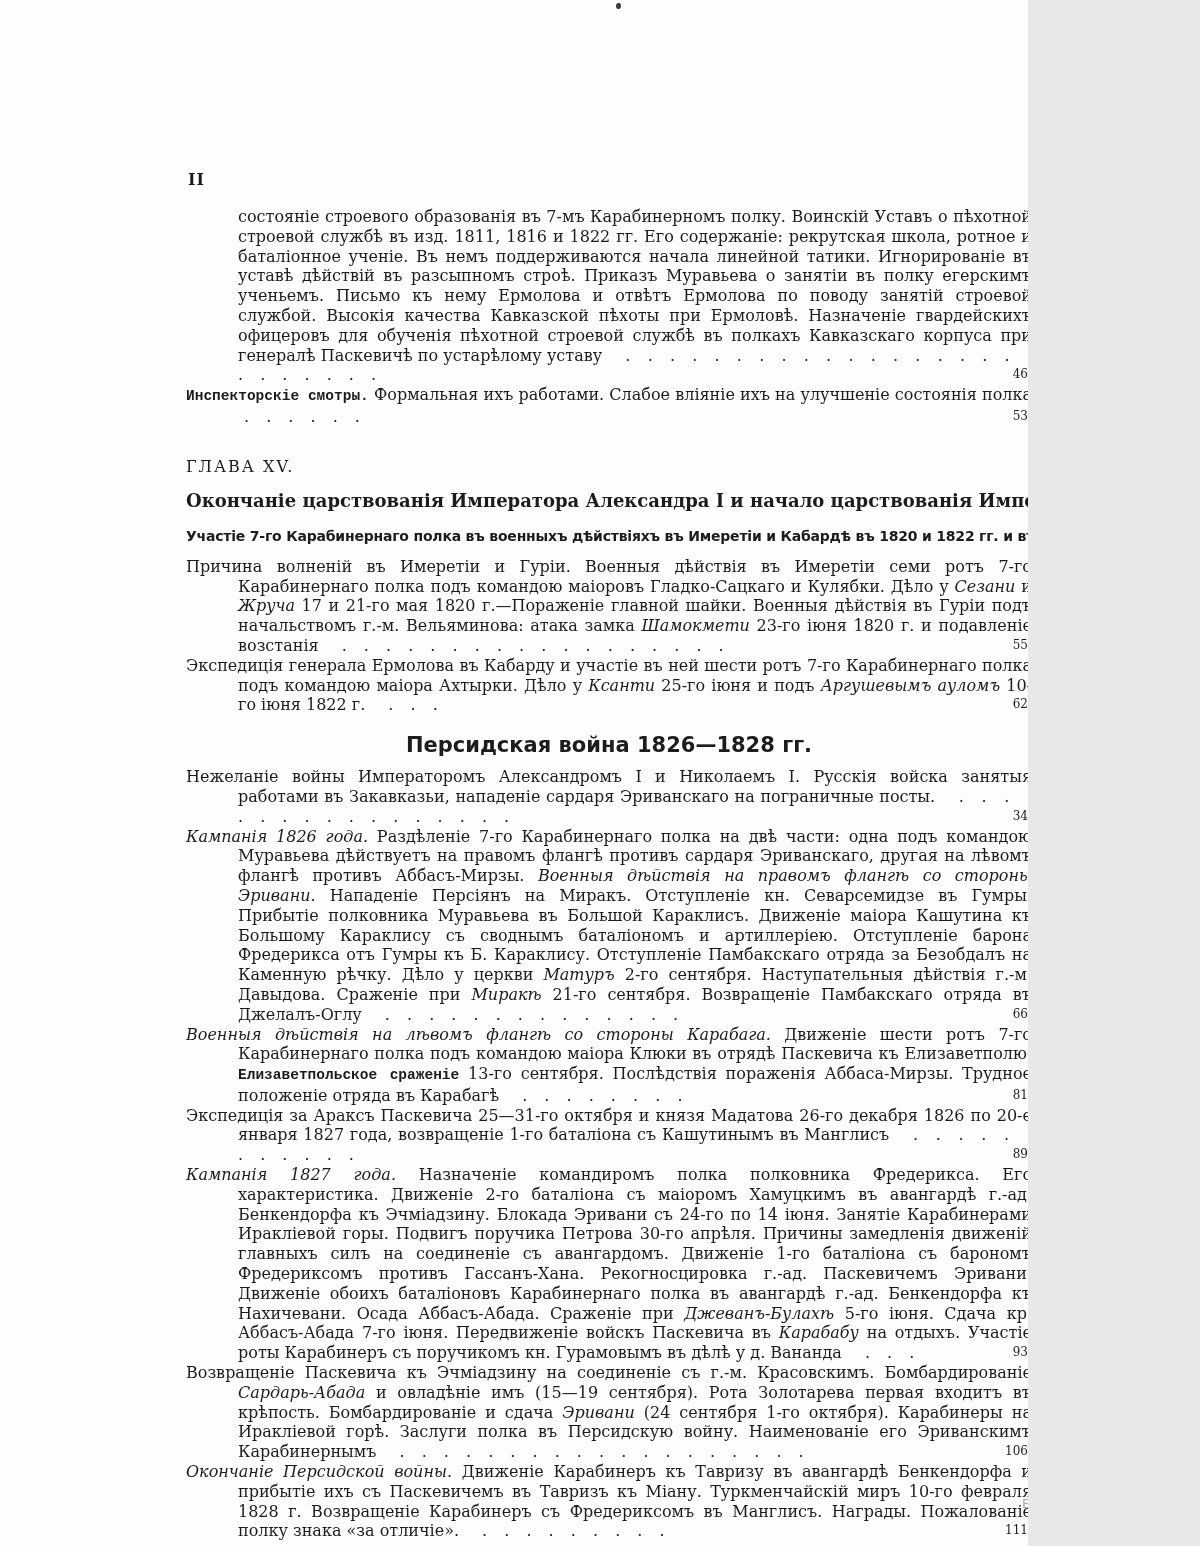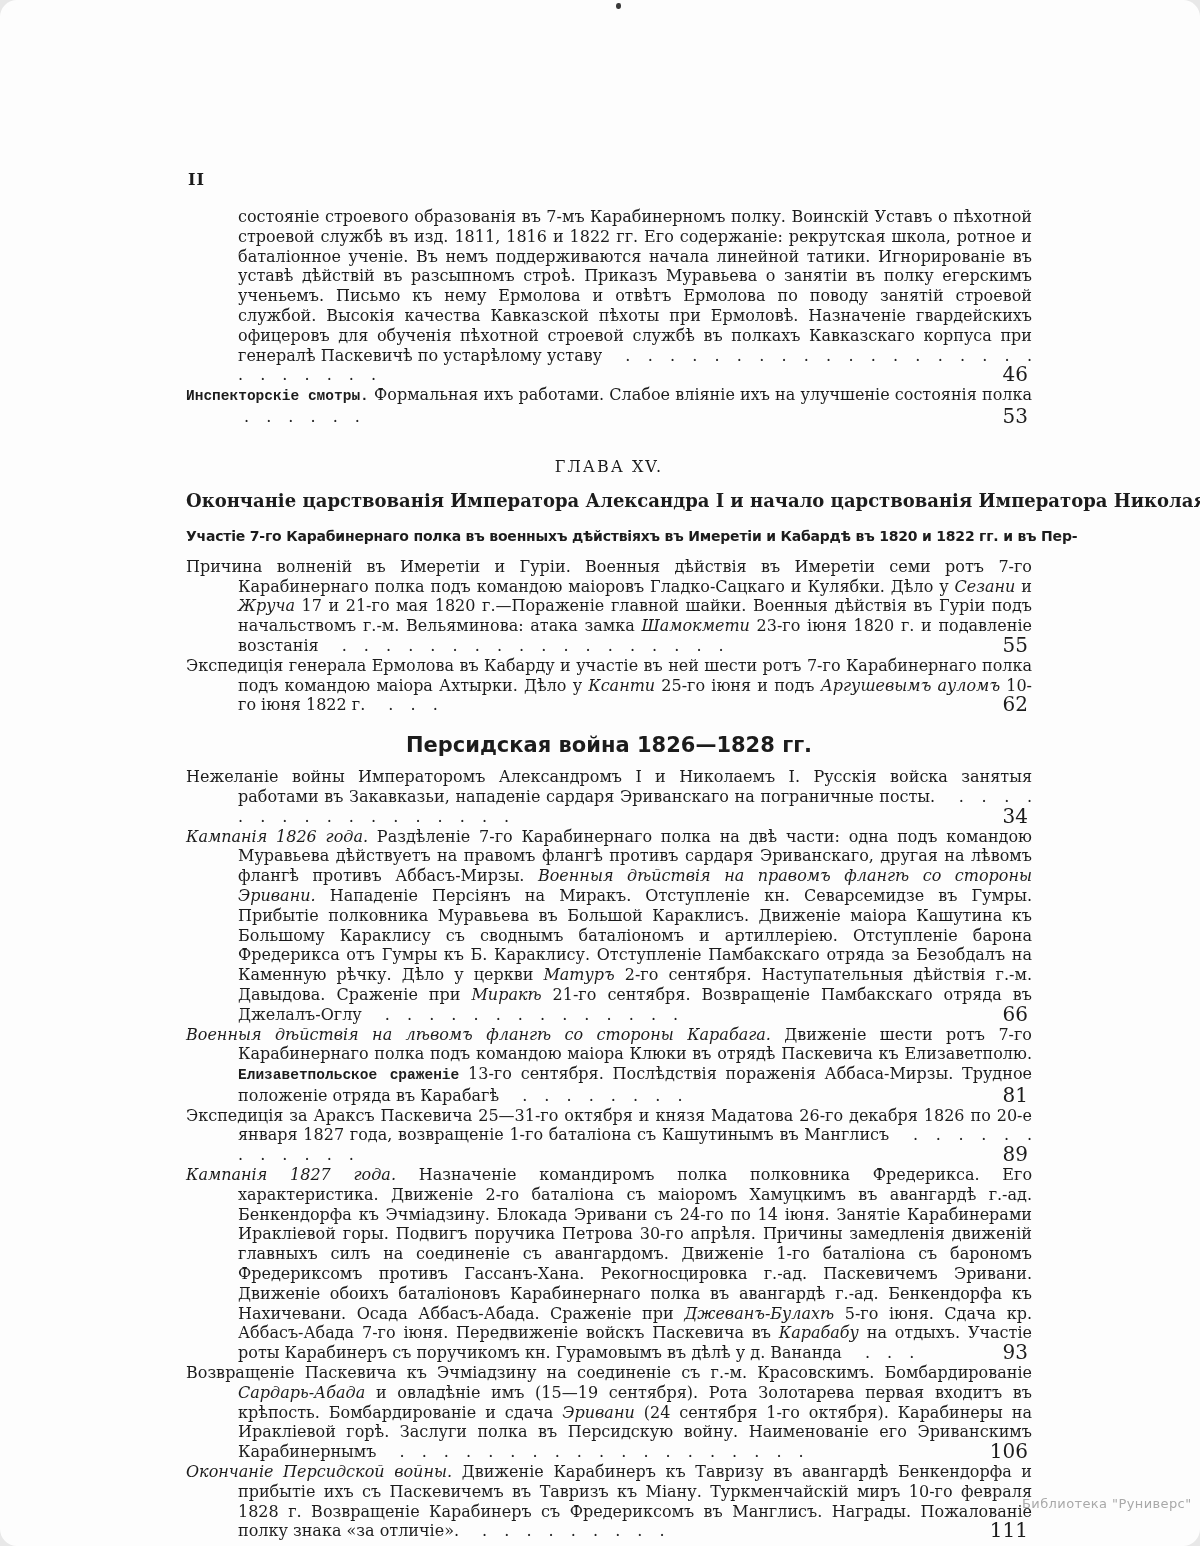--- a/index.html
+++ b/index.html
@@ -1,41 +1,41 @@
 <!DOCTYPE html>
 <html><head>
 <meta charset="utf-8">
 <style>
   html,body { margin:0; padding:0; background:#e8e8e8; }
   .page {
-    position:relative; width:1200px; height:1546px;
+    position:relative; width:1028px; height:1546px;
     background:#fdfdfd; overflow:hidden;
-    font-family:"DejaVu Serif", serif; color:#1c1c1c;border-radius:17px;
+    font-family:"DejaVu Serif", serif; color:#1c1c1c;
   }
   .speck { position:absolute; left:616px; top:3px; width:5px; height:6px;
     background:#3a3a3a; border-radius:50% 40% 50% 40%; }
   .folio {
     position:absolute; left:188px; top:170px;
     font-size:16px; font-weight:700; letter-spacing:1px;
   }
   .column { position:absolute; left:186px; top:207px; width:846px; }
   .toc-group { width:100%; }
   .entry {
     position:relative; text-align:justify;
     font-size:16px; line-height:19.8px;
     padding-left:52px; text-indent:-52px;
   }
   .entry.cont { text-indent:0; }
   .entry .rm { }
   .entry .it { font-style:italic; }
   .entry .bd { font-family:Liberation Mono, monospace; font-weight:700; font-size:14.5px; }
   .leader { word-spacing:12px; padding-left:6px; white-space:normal; color:#222; }
-  .pgnum { position:absolute; right:4px; bottom:0; text-indent:0; font-size:20px; }
+  .pgnum { position:absolute; right:4px; bottom:0; text-indent:0; font-size:12px; }
   .kicker {
-    margin-top:30px; text-align:center;
+    margin-top:30px; 
     font-size:16px; letter-spacing:2px;
   }
   .title {
     margin-top:14px; text-align:center; white-space:nowrap;
     font-weight:700; font-size:18px; line-height:22px;
   }
   .subtitle {
     margin-top:14px; text-align:right;
     font-family:"DejaVu Sans", sans-serif; font-weight:700;
     font-size:14px; line-height:21px; letter-spacing:-0.2px;

